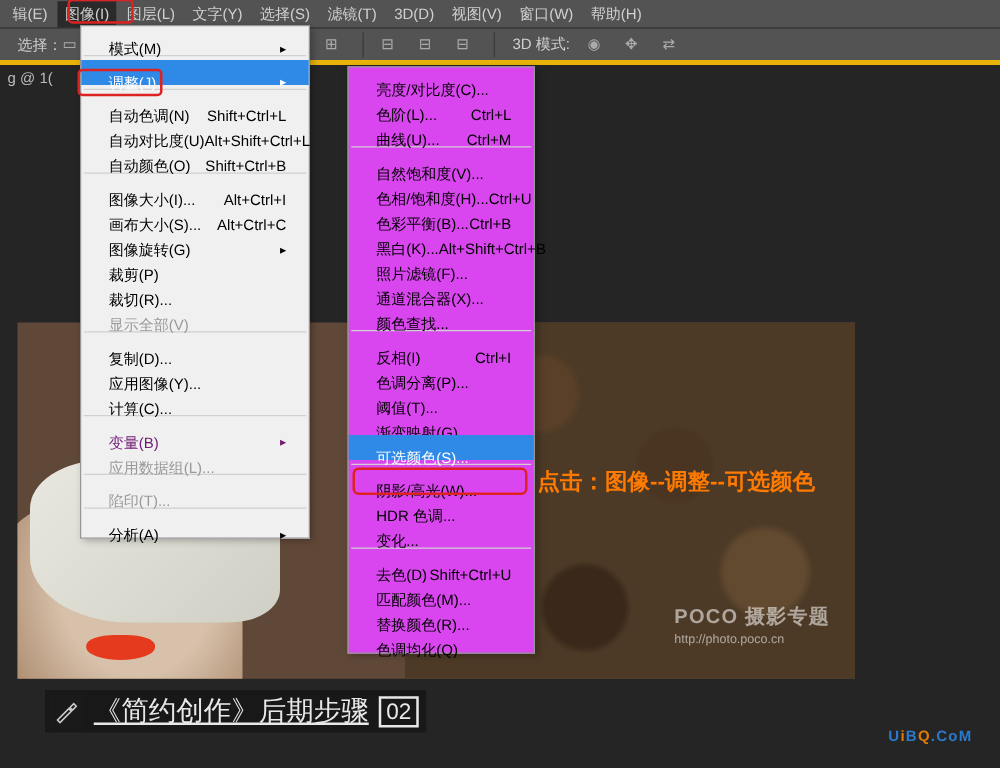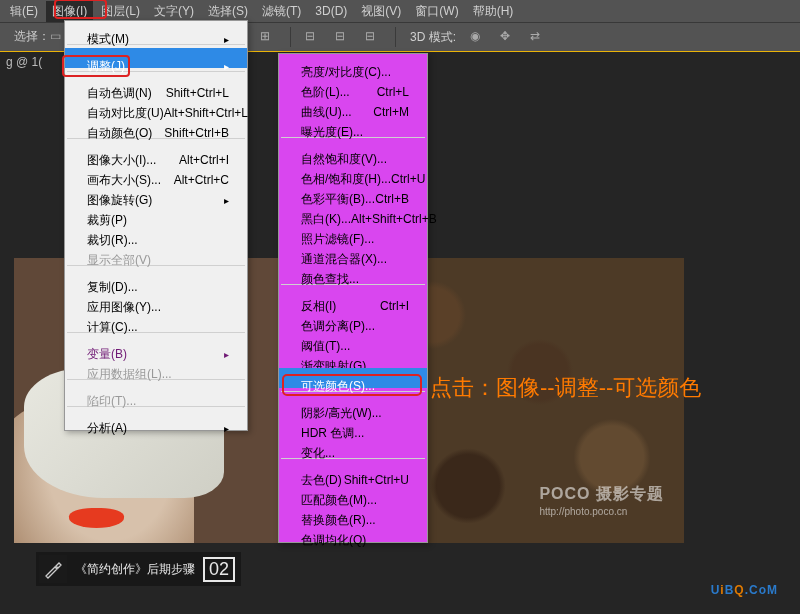--- a/index.html
+++ b/index.html
@@ -2,21 +2,21 @@
 <html><head>
 <meta charset="utf-8">
 <style>
 * { margin: 0; padding: 0; box-sizing: border-box; font-family: "Microsoft YaHei", SimSun, sans-serif; font-size: 12px; }
 body { background: #252525; width: 800px; height: 614px; overflow: hidden; position: relative; color: #d0d0d0; }
 
 .menubar { display: flex; align-items: center; height: 22px; background: #535353; padding: 0 4px; gap: 2px; }
 .menubar-item { padding: 2px 6px; cursor: pointer; white-space: nowrap; }
 .menubar-item.active { background: #2a2a2a; }
 
-.toolbar { height: 30px; background: #535353; display: flex; align-items: center; padding: 2px 10px; gap: 14px; border-top: 1px solid #383838; border-bottom: 1px solid #eab308; }
+.toolbar { height: 30px; background: #535353; display: flex; align-items: center; padding: 2px 10px; gap: 14px; border-top: 1px solid #383838; border-bottom: 4px solid #eab308; }
 .tool-icon { width: 16px; height: 16px; opacity: 0.7; display: inline-block; }
 .sep { width: 1px; height: 20px; background: #3a3a3a; }
 
 .doc-tab { padding: 3px 6px; color: #bbb; }
 
 .dropdown1 { position: absolute; left: 64px; top: 20px; width: 184px; background: #f0f0f0; border: 1px solid #979797; color: #000; box-shadow: 2px 2px 6px rgba(0,0,0,.3); z-index: 5; }
 .dropdown2 { position: absolute; left: 278px; top: 53px; width: 150px; background: #d946ef; border: 1px solid #979797; color: #000; box-shadow: 2px 2px 6px rgba(0,0,0,.3); z-index: 6; }
 
 .menu-item { display: flex; justify-content: space-between; align-items: center; height: 20px; padding: 16px 18px 0 22px; white-space: nowrap; position: relative; }
 .menu-item.hover { background: #2e8ae6; color: #fff; }
@@ -25,26 +25,26 @@
 
 .canvas-area { position: absolute; left: 14px; top: 258px; width: 670px; height: 285px; background: #604838; z-index: 1; overflow: hidden; padding-left: 40px; }
 .face-area { position: absolute; left: -30px; top: 140px; width: 210px; height: 220px; background: radial-gradient(ellipse at 60% 30%, #d7c1ab 35%, #a8876a 70%, #5b3d2a); border-radius: 40% 40% 30% 30%; }
 .lips { position: absolute; left: 85px; top: 110px; width: 55px; height: 20px; background: #e63a1f; border-radius: 50% 50% 60% 60%; }
 .hat { position: absolute; left: 40px; top: -30px; width: 200px; height: 130px; background: linear-gradient(135deg,#e8e8e0,#cfcfc5); border-radius: 30% 40% 20% 40%; }
 .rocks { position: absolute; right: 0; top: 0; width: 360px; height: 100%; background: radial-gradient(circle at 30% 20%, #5a4028 8%, transparent 10%), radial-gradient(circle at 60% 40%, #4a3422 10%, transparent 12%), radial-gradient(circle at 80% 70%, #624a30 9%, transparent 11%), radial-gradient(circle at 40% 80%, #3a281a 10%, transparent 12%), #4d3a26; }
 .watermark { position: absolute; right: 20px; bottom: 25px; color: rgba(255,255,255,.55); font-size: 12px; text-align: left; line-height: 1.3; }
 .watermark .big { font-size: 16px; font-weight: bold; letter-spacing: 1px; }
 .watermark .small { font-size: 10px; }
 
-.annotation { position: absolute; left: 430px; top: 373px; color: #ff7a00; font-size: 22px; font-weight: normal; z-index: 20; white-space: nowrap; }
+.annotation { position: absolute; left: 430px; top: 373px; color: #ff7a00; font-size: 18px; font-weight: bold; z-index: 20; white-space: nowrap; }
 
 .footer-badge { position: absolute; left: 36px; bottom: 28px; height: 34px; display: flex; align-items: center; background: rgba(20,20,20,.75); padding: 3px 6px 3px 3px; gap: 8px; z-index: 2; }
 .badge-icon { width: 28px; height: 28px; background: #1a1a1a; display: flex; align-items: center; justify-content: center; }
 .badge-icon svg { stroke: #c8c8c8; }
-.badge-text { color: #e8e8e8; font-size: 12px; }
+.badge-text { color: #e8e8e8; font-size: 22px; text-decoration: underline; }
 .badge-num { border: 2px solid #e8e8e8; color: #e8e8e8; padding: 0 4px; font-size: 18px; font-weight: normal; }
 
 .uibq { position: absolute; right: 22px; bottom: 15px; font-weight: bold; font-size: 21px; letter-spacing: 1px; }
 .uibq .u { color: #2a7acb; }
 .uibq .i { color: #e07a00; }
 .uibq .b { color: #2a7acb; }
 .uibq .q { color: #e07a00; }
 .uibq .rest { color: #2a7acb; }
 
 .sel-label { position: absolute; left: 14px; top: 28px; color: #ccc; z-index: 0; }
@@ -174,23 +174,20 @@
       <span>亮度/对比度(C)...</span>
     </div>
   <div class="menu-item">
       <span>色阶(L)...</span>
       <span>Ctrl+L</span>
     </div>
   <div class="menu-item">
       <span>曲线(U)...</span>
       <span>Ctrl+M</span>
     </div>
-  <div class="menu-item">
-      <span>曝光度(E)...</span>
-    </div>
   <div class="menu-sep"></div>
   <div class="menu-item">
       <span>自然饱和度(V)...</span>
     </div>
   <div class="menu-item">
       <span>色相/饱和度(H)...</span>
       <span>Ctrl+U</span>
     </div>
   <div class="menu-item">
       <span>色彩平衡(B)...</span>

